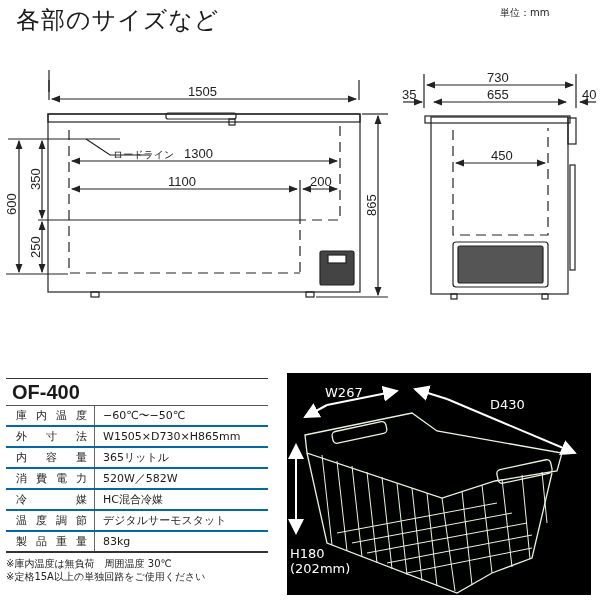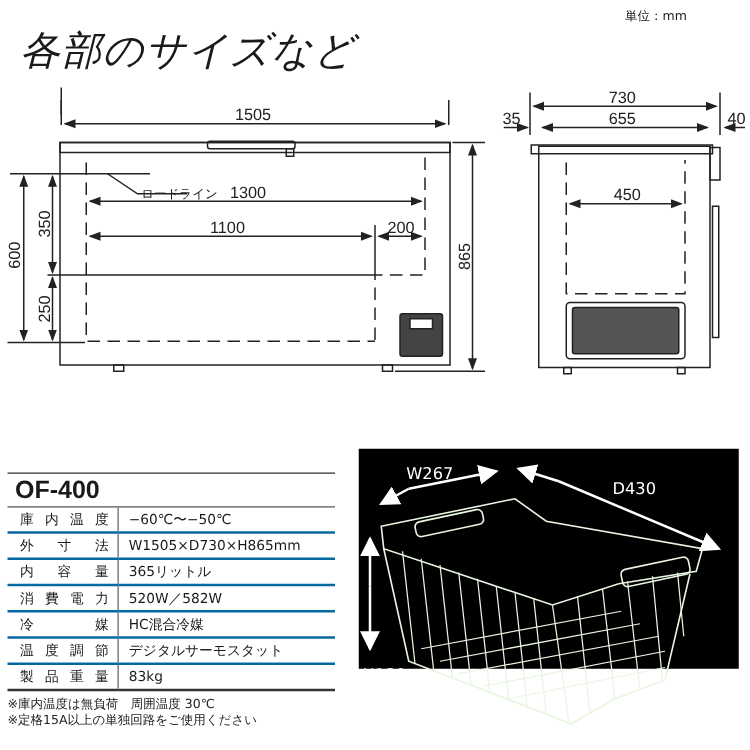--- a/index.html
+++ b/index.html
@@ -1,28 +1,28 @@
 <!DOCTYPE html>
 <html><head>
 <meta charset="utf-8">
 <style>
   html, body { margin:0; padding:0; background:#fff; }
   body { width:600px; height:600px; position:relative; overflow:hidden; font-family:"DejaVu Sans", sans-serif; color:#1a1a1a; }
-  .title { position:absolute; left:16px; top:19px; font-size:32px; letter-spacing:1px;font-style:italic; }
+  .title { position:absolute; left:16px; top:4px; font-size:24px; letter-spacing:1px; }
   .unit { position:absolute; left:500px; top:6px; font-size:10px; }
   svg.draw { position:absolute; left:0; top:0; }
   .spec { position:absolute; left:6px; top:378px; width:262px; }
   .spec .model { font-family:"Liberation Sans", sans-serif; font-weight:bold; font-size:20px; padding:2px 0 0 6px; height:24px; border-top:1.5px solid #333; border-bottom:1.5px solid #555; }
   .spec table { border-collapse:collapse; width:100%; font-size:11px; }
   .spec td { border-bottom:2px solid #0369a1; height:19px; padding:0; }
   .spec td.k { width:72px; text-align:justify; text-align-last:justify; padding:0 6px 0 10px; border-right:1px solid #666; letter-spacing:1px; }
   .spec td.v { padding-left:8px; }
   .spec tr:last-child td { border-bottom:2px solid #333; }
   .notes { position:absolute; left:6px; top:558px; font-size:10px; line-height:12.5px; color:#222; }
-  .basket { position:absolute; left:287px; top:359px; width:304px; height:176px; background:#000; }
+  .basket { position:absolute; left:287px; top:373px; width:304px; height:222px; background:#000; }
 </style>
 </head>
 <body>
 
 <div class="title">各部のサイズなど</div>
 <div class="unit">単位：mm</div>
 
 <svg class="draw" width="600" height="360">
   <defs>
     <marker id="a" markerWidth="8" markerHeight="8" refX="7" refY="4" orient="auto">

